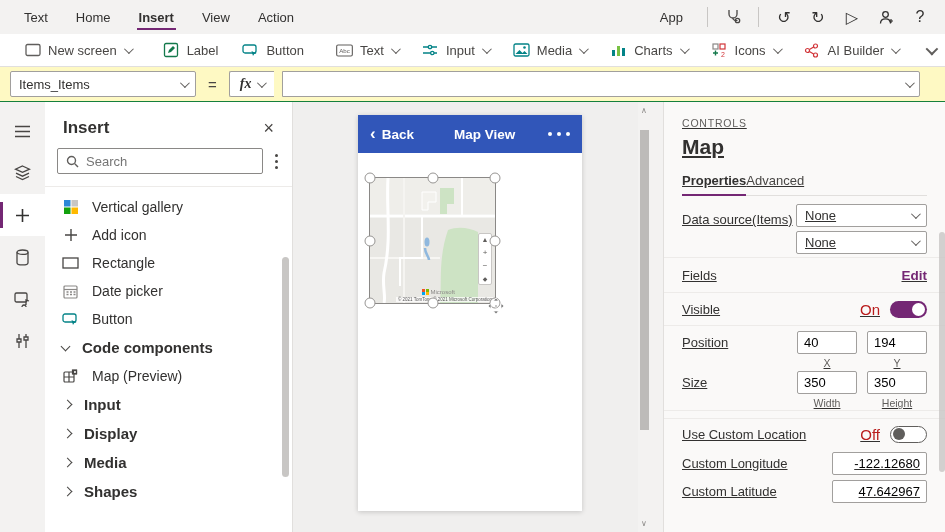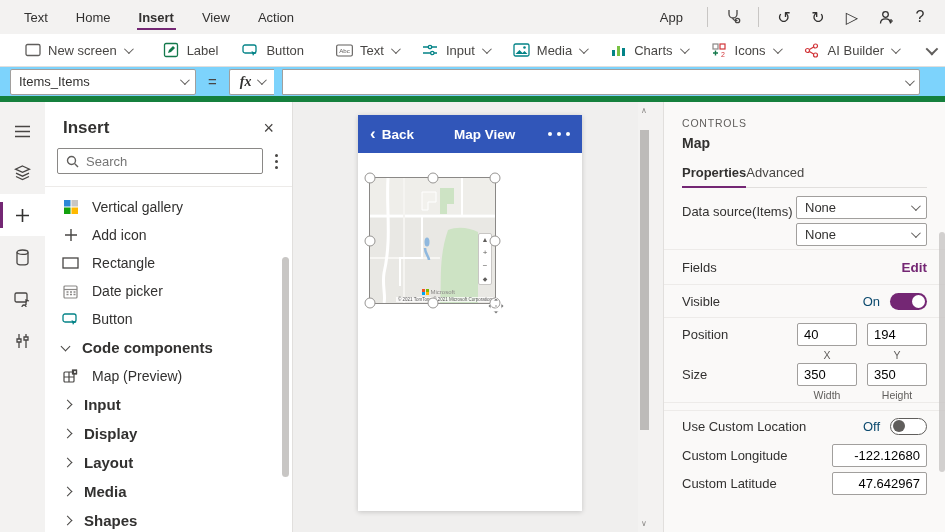--- a/index.html
+++ b/index.html
@@ -19,21 +19,21 @@
 
   
   #ribbon { left:0; top:34px; width:945px; height:33px; background:#fff; border-bottom:1px solid #e1dfdd; display:flex; align-items:center; padding-left:12px; }
   .rb-btn { display:flex; align-items:center; gap:7px; padding:0 12px; height:32px; color:#484644; cursor:pointer; white-space:nowrap; }
   .rb-sep { width:1px; height:22px; background:#e1dfdd; margin:0 4px; }
   .chev { width:7px; height:7px; border-right:1.5px solid #605e5c; border-bottom:1.5px solid #605e5c; transform:rotate(45deg) translateY(-2px); display:inline-block; }
   .chev.big { width:9px; height:9px; border-width:2px; }
   .icon16 { width:17px; height:17px; display:inline-flex; align-items:center; justify-content:center; }
 
   
-  #formulabar { left:0; top:67px; width:945px; height:35px; background:#7dd3fc; border-bottom:6px solid #15803d; display:flex; align-items:center; padding-left:10px; gap:8px; }
+  #formulabar { left:0; top:67px; width:945px; height:35px; background:#fef9c3; border-bottom:1px solid #15803d; display:flex; align-items:center; padding-left:10px; gap:8px; }
   #prop-select { width:186px; height:26px; background:#fff; border:1px solid #a19f9d; border-radius:2px; display:flex; align-items:center; padding:0 8px; justify-content:space-between; }
   #equals { font-size:15px; color:#484644; padding:0 4px; }
   #fx-btn { height:26px; background:#fff; border:1px solid #a19f9d; border-right:none; border-radius:2px 0 0 2px; display:flex; align-items:center; gap:6px; padding:0 10px; }
   #fx-btn .fx { font-style:italic; font-family:"Liberation Serif","DejaVu Serif",serif; font-weight:bold; font-size:14px; }
   #formula-input-wrap { flex:1; margin-right:25px; position:relative; }
   #formula-input { width:100%; height:26px; border:1px solid #a19f9d; border-radius:0 2px 2px 0; background:#fff; padding:0 22px 0 8px; font-size:13px; font-family:inherit; }
   #formula-chevron { position:absolute; right:8px; top:10px; }
 
   
   #rail { left:0; top:102px; width:45px; height:430px; background:#f3f2f1; }
@@ -81,41 +81,41 @@
   #map-logo span { font-size:6px; color:#8a8886; }
   #map-zoombar { position:absolute; right:3px; top:55px; width:14px; height:52px; background:#fff; border:1px solid #c8c6c4; border-radius:2px; display:flex; flex-direction:column; align-items:center; justify-content:space-around; z-index:3; font-size:8px; color:#605e5c; }
   #move-cursor { position:absolute; right:-10px; bottom:-12px; z-index:6; }
 
   
   #canvas-sb { position:absolute; right:0; top:0; width:13px; height:430px; background:#f3f2f1; }
   #canvas-sb .arrow { position:absolute; left:3px; font-size:8px; color:#8a8886; }
   #canvas-sb .thumb { position:absolute; left:2px; top:28px; width:9px; height:300px; background:#bdbbb9; }
 
   
-  #props { left:663px; top:102px; width:282px; height:430px; background:#faf9f8; border-left:1px solid #e1dfdd; }
+  #props { left:663px; top:102px; width:282px; height:430px; background:#faf9f8; border-left:1px solid #e1dfdd;text-decoration:underline; }
   #props .inner { padding:0 18px; }
   #controls-label { font-size:10.5px; letter-spacing:.8px; color:#605e5c; padding-top:15px; }
-  #control-name { font-size:14px; font-weight:bold; padding-top:6px; }
+  #control-name { font-size:21px; font-weight:bold; padding-top:6px; }
   #props-tabs { display:flex; padding-top:14px; border-bottom:1px solid #e1dfdd; margin:0; }
   .ptab { padding-bottom:7px; cursor:pointer; color:#484644; position:relative; }
   .ptab.active { font-weight:bold; color:#323130; }
   .ptab.active::after { content:""; position:absolute; left:0; right:0; bottom:-1px; height:2px; background:#742774; }
   .prow { display:flex; align-items:center; border-bottom:1px solid #edebe9; padding:0 18px; }
   .prow .plabel { font-size:13px; color:#323130; }
   .pright { margin-left:auto; display:flex; align-items:center; gap:10px; }
   .psel { width:131px; height:23px; background:#fff; border:1px solid #a19f9d; border-radius:2px; display:flex; align-items:center; justify-content:space-between; padding:0 8px; font-size:13px; }
   .pinput { height:23px; background:#fff; border:1px solid #a19f9d; border-radius:2px; font-size:13px; font-family:inherit; padding:0 6px; }
   .w60 { width:60px; } .w95 { width:95px; text-align:right; }
   .sublbl { font-size:10.5px; color:#605e5c; text-align:center; margin-top:3px; }
   .toggle { width:37px; height:17px; border-radius:9px; position:relative; cursor:pointer; }
   .toggle.on { background:#742774; }
   .toggle.on .knob { position:absolute; right:2px; top:2px; width:13px; height:13px; border-radius:50%; background:#fff; }
   .toggle.off { background:#fff; border:1px solid #605e5c; }
   .toggle.off .knob { position:absolute; left:2px; top:1.5px; width:12px; height:12px; border-radius:50%; background:#605e5c; }
-  .state-lbl { font-size:13px; color:#0c4a6e; }
+  .state-lbl { font-size:15px; color:#b91c1c; }
   .edit-link { color:#742774; font-weight:bold; cursor:pointer; font-size:13.5px; }
   #props-sb { position:absolute; right:0; top:130px; width:6px; height:240px; background:#c8c6c4; border-radius:3px; opacity:.8; }
 
   svg { display:block; }
 </style>
 </head>
 <body>
 
 <div id="menubar" class="abs">
   <div class="menu-item" style="margin-left:10px;">Text</div>
@@ -388,24 +388,20 @@
     <div class="ins-section">
       <span class="sec-chev right"></span>
       <span>Input</span>
     </div>
     <div class="ins-section">
       <span class="sec-chev right"></span>
       <span>Display</span>
     </div>
     <div class="ins-section">
       <span class="sec-chev right"></span>
-      <span>Layout</span>
-    </div>
-    <div class="ins-section">
-      <span class="sec-chev right"></span>
       <span>Media</span>
     </div>
     <div class="ins-section">
       <span class="sec-chev right"></span>
       <span>Shapes</span>
     </div>
   </div>
   <div id="insert-scrollthumb"></div>
 </div>
 

